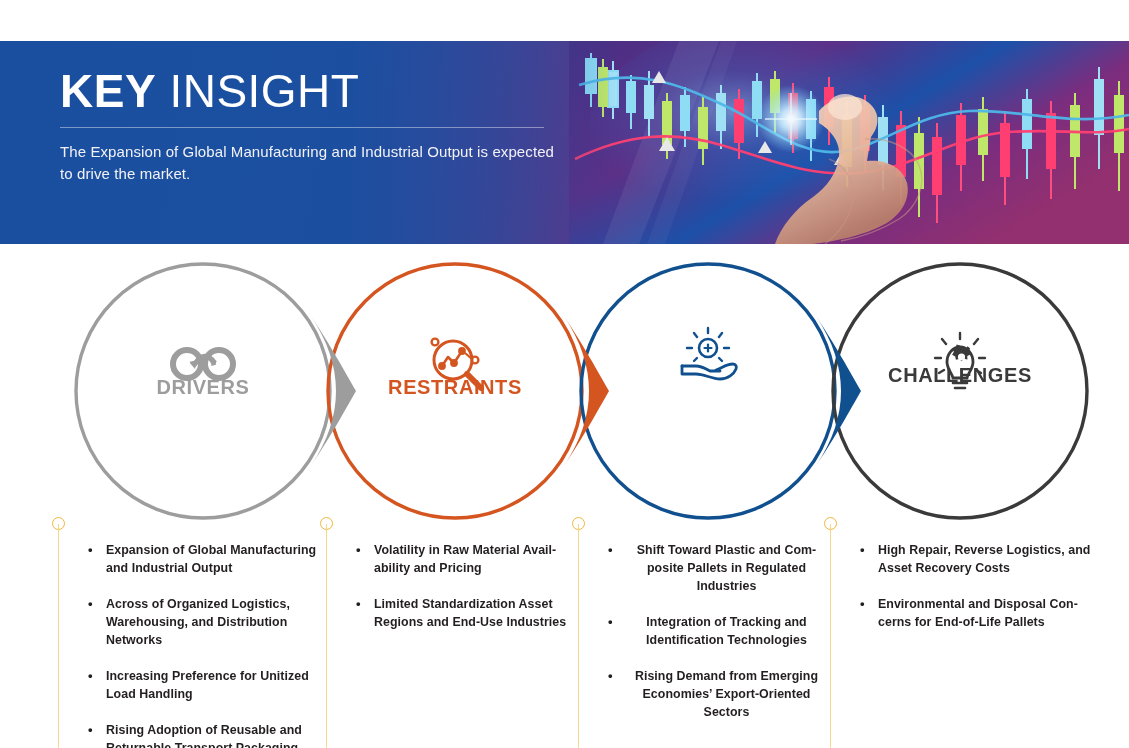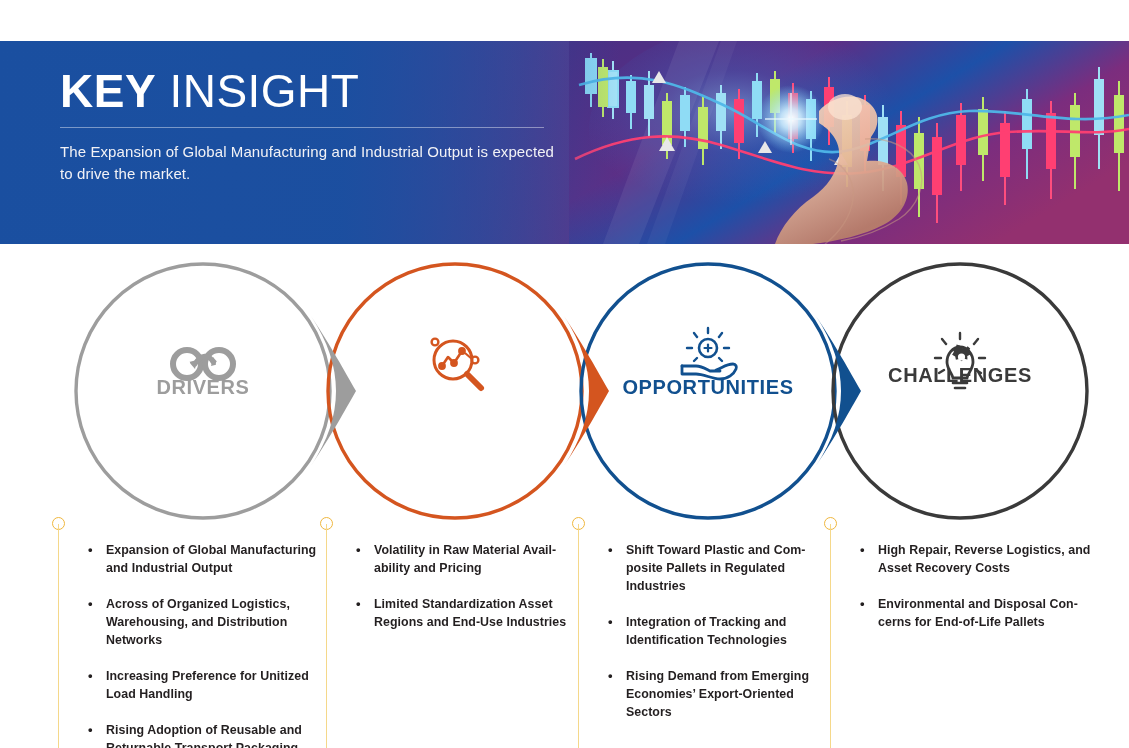--- a/index.html
+++ b/index.html
@@ -403,21 +403,21 @@
           <g fill="#3a3a3a" stroke="none">
             <path d="M2,-12 l3.4,0.9 2.2,-2.7 2.6,2.2 -1.6,3.1 1.9,3 -3.2,1.6
                      0.1,3.5 -3.4,-0.8 -2.4,2.5 -2.4,-2.4 -3.3,0.9 -0.7,-3.4
                      -3.1,-1.6 1.8,-3 -1.5,-3.1 3.4,-0.8 0.8,-3.4 3.2,1 Z"></path>
           </g>
           <circle cx="1.5" cy="-3" r="3.6" fill="#ffffff" stroke="none"></circle>
         </g>
       </svg>
 
       <div class="node-label" style="left:103px; top:132px; width:200px; color:#9d9d9d;">DRIVERS</div>
-      <div class="node-label" style="left:593px; top:132px; width:230px; color:#11508f;">OPPORTUNITIES</div>
+      <div class="node-label" style="left:355px; top:132px; width:200px; color:#d4551f;">RESTRAINTS</div>
       <div class="node-label" style="left:860px; top:120px; width:200px; color:#3a3a3a;">CHALLENGES</div>
     </div>
 
     <div class="rail" style="left:52px;">
       <div class="dot top"></div>
       <div class="line"></div>
       <div class="dot bot"></div>
     </div>
     <div class="rail" style="left:320px;">
       <div class="dot top"></div>
@@ -442,21 +442,21 @@
           <li>Increasing Preference for Unitized Load Handling</li>
           <li>Rising Adoption of Reusable and Returnable Transport Packaging (RTP)</li>
         </ul>
     </div>
     <div class="col" style="left:350px; width:230px;">
       <ul class="bullets">
           <li>Volatility in Raw Material Avail-ability and Pricing</li>
           <li>Limited Standardization Asset Regions and End-Use Industries</li>
         </ul>
     </div>
-    <div class="col" style="left:602px; width:225px;">
+    <div class="col" style="left:602px; width:225px;text-align:center;">
       <ul class="bullets">
           <li>Shift Toward Plastic and Com-posite Pallets in Regulated Industries</li>
           <li>Integration of Tracking and Identification Technologies</li>
           <li>Rising Demand from Emerging Economies’ Export-Oriented Sectors</li>
         </ul>
     </div>
     <div class="col" style="left:854px; width:240px;">
       <ul class="bullets">
           <li>High Repair, Reverse Logistics, and Asset Recovery Costs</li>
           <li>Environmental and Disposal Con-cerns for End-of-Life Pallets</li>

